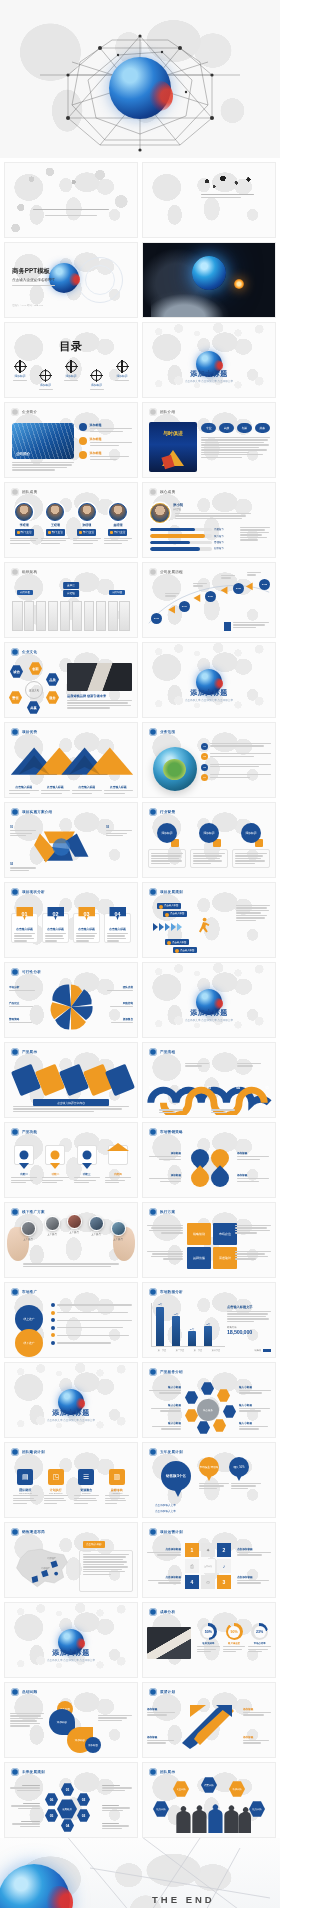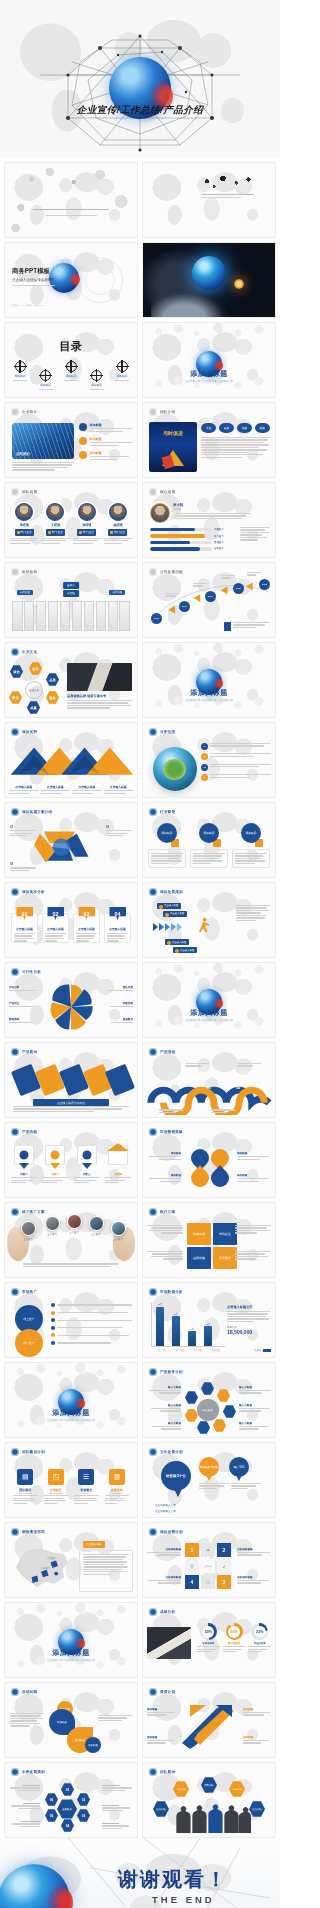--- a/index.html
+++ b/index.html
@@ -222,21 +222,20 @@
         <circle cx="212" cy="118" r="2"></circle>
       <circle cx="140" cy="36" r="1.6"></circle>
         <circle cx="140" cy="150" r="1.6"></circle>
       <circle cx="118" cy="55" r="1.2"></circle>
         <circle cx="162" cy="52" r="1.2"></circle>
       <circle cx="150" cy="82" r="1.2"></circle>
         <circle cx="186" cy="92" r="1.2"></circle>
     </g>
   </svg>
   <div class="banner-globe"></div>
-  <div class="banner-title">企业宣传/工作总结/产品介绍</div>
 </div>
 
 <div id="grid">
 
   <div class="slide thumb">
     <div class="worldmap"></div>
     <div style="position:absolute;inset:0;background:
       radial-gradient(circle 4px at 20% 22%,#cfcfcf 0 70%,transparent 72%),
       radial-gradient(circle 6px at 34% 12%,#d9d9d9 0 70%,transparent 72%),
       radial-gradient(circle 3px at 52% 26%,#bdbdbd 0 70%,transparent 72%),
@@ -1686,16 +1685,15 @@
   <svg viewBox="0 0 280 124" style="position:absolute;inset:0;width:100%;height:100%">
     <g stroke="#c8ccd2" stroke-width=".7" fill="none">
       <line x1="60" y1="-10" x2="160" y2="110"></line>
         <line x1="130" y1="-10" x2="250" y2="80"></line>
       <line x1="200" y1="0" x2="120" y2="120"></line>
         <line x1="240" y1="10" x2="180" y2="120"></line>
       <line x1="90" y1="30" x2="270" y2="60"></line>
     </g>
   </svg>
   <div class="end-globe"></div>
-  <div class="end-thanks">谢谢观看！</div>
   <div class="end-sub">THE END</div>
 
 </div>
 
 </body></html>

